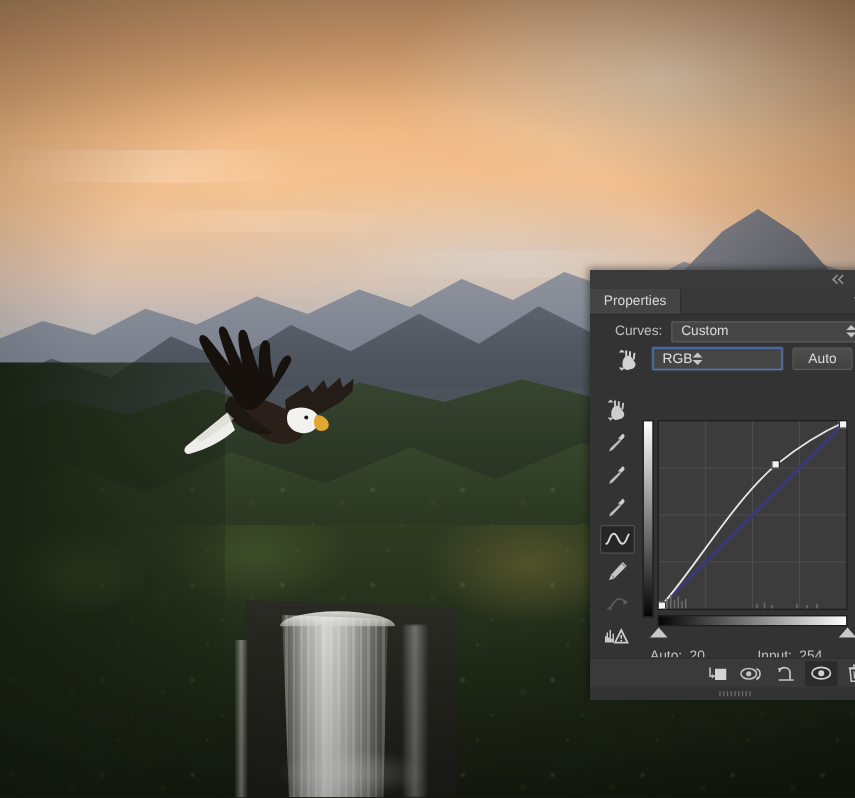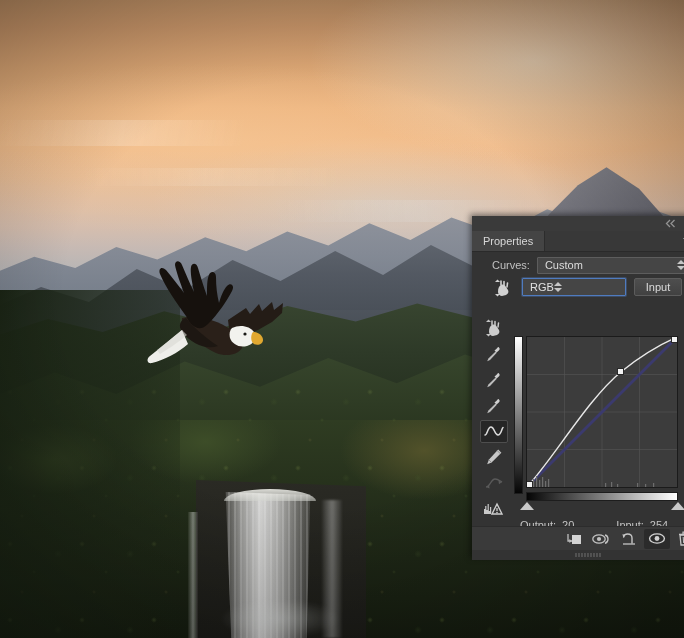--- a/index.html
+++ b/index.html
@@ -485,21 +485,21 @@
       </svg>
     </span>
     <div id="chan-combo">
       <span class="cval">RGB</span>
       <span class="stepper">
           <i class="up"></i>
           <i class="dn"></i>
         </span>
     </div>
     <div id="auto-btn">
-      <span>Input</span>
+      <span>Auto</span>
     </div>
   </div>
 
   <div id="toolcol">
 
     <div class="tool">
       <svg width="20" height="18" viewBox="0 0 20 18">
         <path d="M5,13 C5,9 6,7 8,6 C10,5 12,6 13,8 L15,11 C16,13 15,15 13,16
                  L9,17 C7,17 5,15 5,13 Z" fill="#cccccc"></path>
         <path d="M8,6 L8,2 M11,6.5 L11,2.5 M14,8 L14.5,4" stroke="#cccccc" stroke-width="1.5" stroke-linecap="round"></path>
@@ -608,21 +608,21 @@
       <div style="position:absolute;right:-1px;top:-1px;width:7px;height:7px;background:#f2f2f2;border:1px solid #2a2a2a;"></div>
     </div>
 
     <div id="hgrad"></div>
     <div class="tri" id="tri-black"></div>
     <div class="tri" id="tri-white"></div>
   </div>
 
   <div id="io-row">
     <span class="io-label">
-      <span>Output:</span>
+      <span>Auto:</span>
       <span>20</span>
     </span>
     <span class="io-label">
       <span>Input:</span>
       <span>254</span>
     </span>
   </div>
 
   <div id="scrollbar">
     <div id="sb-up"></div>

